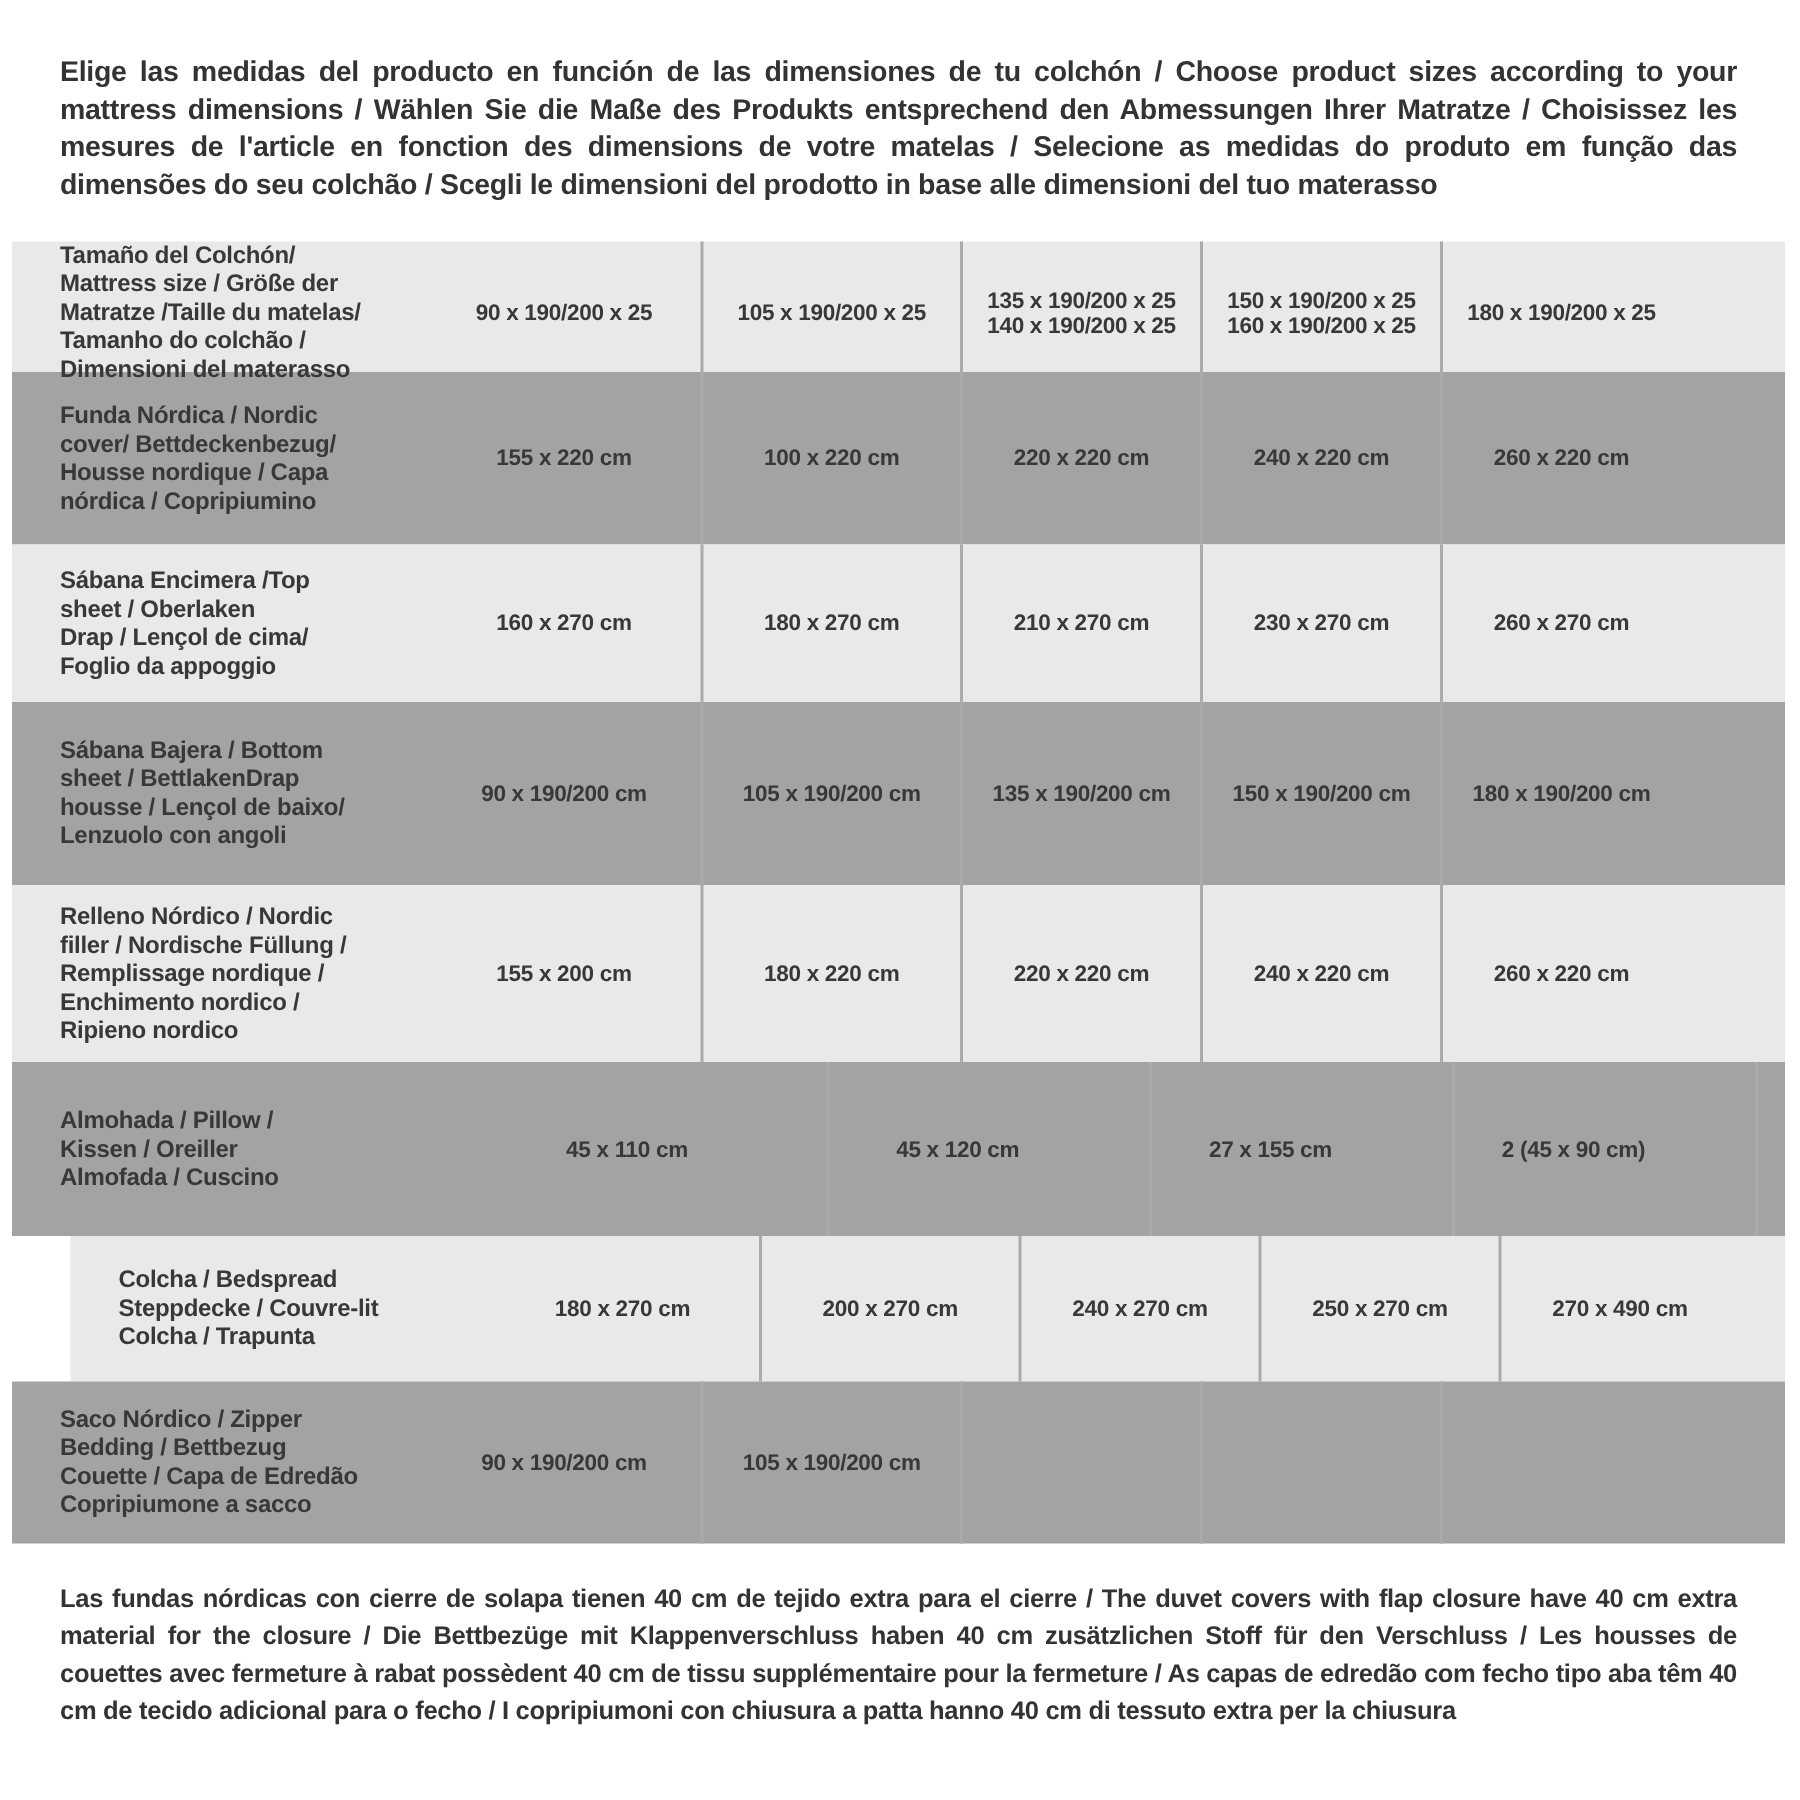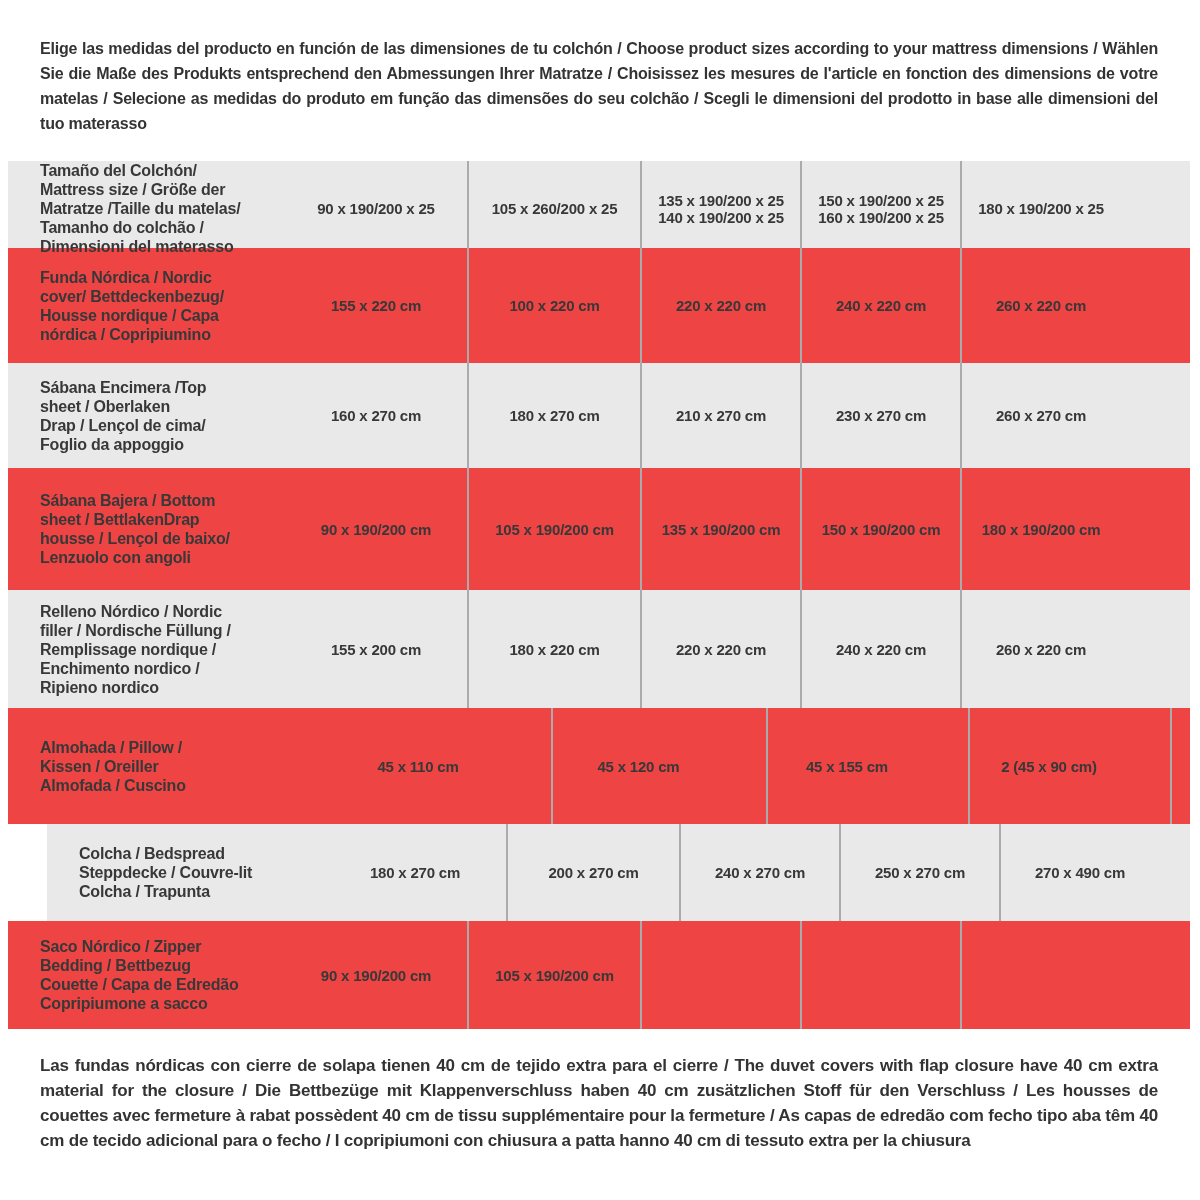--- a/index.html
+++ b/index.html
@@ -13,37 +13,37 @@
     -webkit-font-smoothing: antialiased;
   }
   .page {
     position: relative;
     width: 1200px;
     height: 1200px;
     overflow: hidden;
   }
   .intro {
     margin: 36px 42px 0 40px;
-    font-size: 16px;
+    font-size: 19px;
     font-weight: bold;
     line-height: 25px;
     text-align: justify;
     letter-spacing: -0.2px;
     color: #333333;
   }
   .size-table {
     margin: 25px 10px 0 8px;
     width: 1182px;
   }
   .t-row {
     display: grid;
     grid-template-columns: 277px 182px 173px 160px 160px 230px;
   }
   .t-row.gray { background: #e9e9e9; }
-  .t-row.white { background: #ef4444; }
+  .t-row.white { background: #a3a3a3; }
   .cell {
     display: flex;
     align-items: center;
     justify-content: center;
     text-align: center;
     font-weight: bold;
     font-size: 15px;
     letter-spacing: -0.2px;
     white-space: pre-line;
     box-sizing: border-box;
@@ -84,21 +84,21 @@
 
   <div class="size-table">
 
     <div class="t-row gray h-160">
       <div class="cell label">Tamaño del Colchón/
 Mattress size / Größe der
 Matratze /Taille du matelas/
 Tamanho do colchão /
 Dimensioni del materasso</div>
       <div class="cell">90 x 190/200 x 25</div>
-      <div class="cell sep">105 x 260/200 x 25</div>
+      <div class="cell sep">105 x 190/200 x 25</div>
       <div class="cell sep">135 x 190/200 x 25
 140 x 190/200 x 25</div>
       <div class="cell sep">150 x 190/200 x 25
 160 x 190/200 x 25</div>
       <div class="cell sep last">180 x 190/200 x 25</div>
     </div>
 
     <div class="t-row white h-r2">
       <div class="cell label">Funda Nórdica /  Nordic
 cover/ Bettdeckenbezug/
@@ -147,21 +147,21 @@
       <div class="cell sep">240 x 220 cm</div>
       <div class="cell sep last">260 x 220 cm</div>
     </div>
 
     <div class="t-row white h-r6">
       <div class="cell label">Almohada  / Pillow /
 Kissen / Oreiller
 Almofada / Cuscino</div>
       <div class="cell">45 x 110 cm</div>
       <div class="cell sep">45 x 120 cm</div>
-      <div class="cell sep">45 x 155 cm</div>
+      <div class="cell sep">27 x 155 cm</div>
       <div class="cell sep">2 (45 x 90 cm)</div>
       <div class="cell sep last">2 (45 x 110 cm)</div>
     </div>
 
     <div class="t-row gray h-r7">
       <div class="cell label">Colcha / Bedspread
 Steppdecke / Couvre-lit
 Colcha / Trapunta</div>
       <div class="cell">180 x 270 cm</div>
       <div class="cell sep">200 x 270 cm</div>

